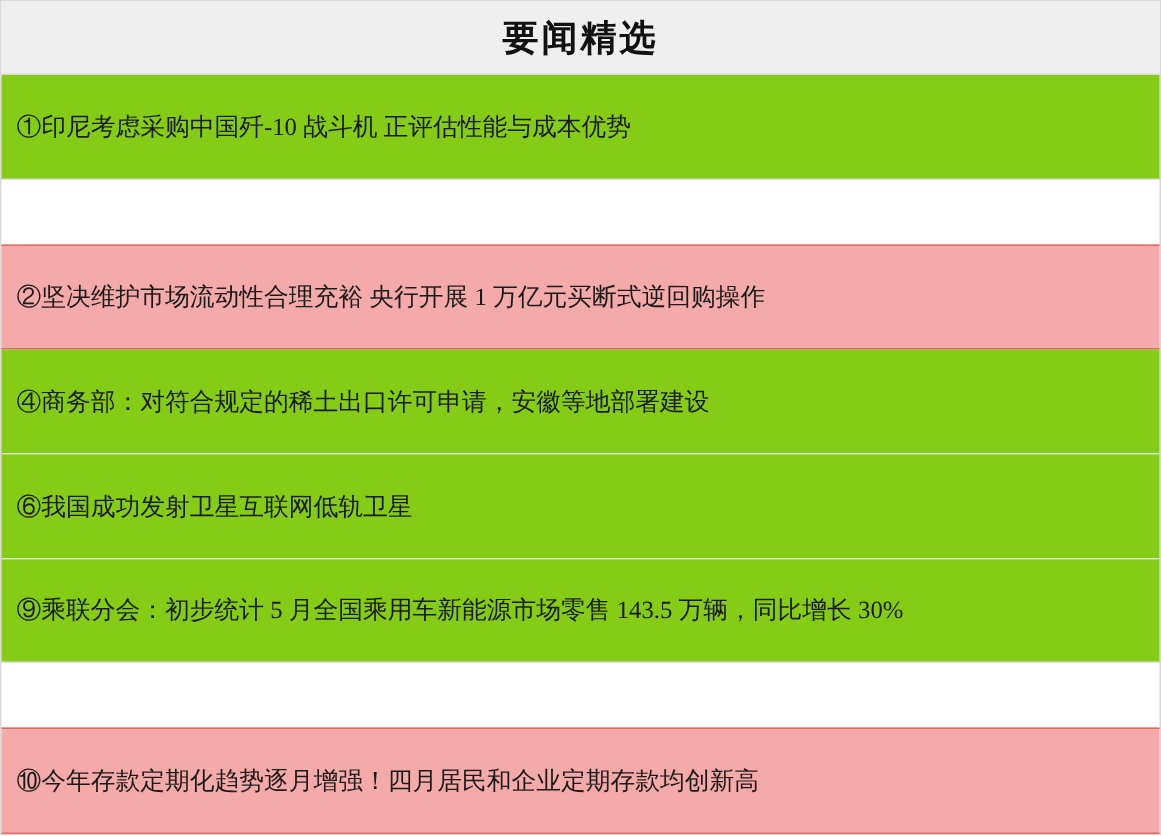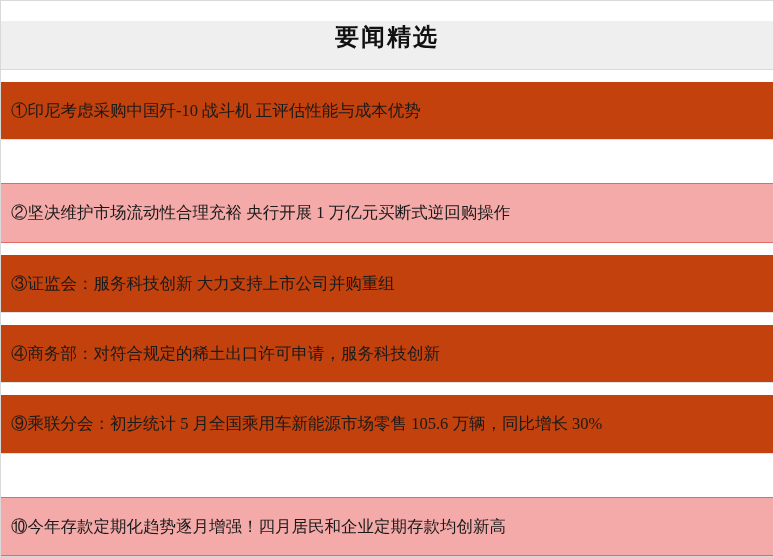--- a/index.html
+++ b/index.html
@@ -21,22 +21,22 @@
     background: #ffffff;
     display: flex;
     flex-direction: column;
   }
   .panel-header {
     height: 48px;
     flex: 0 0 48px;
     background: #efefef;
     border-bottom: 1px solid #d9d9d9;
     display: flex;
+    align-items: center;
     justify-content: center;
-    margin-top: 20px;
   }
   .panel-title {
     font-size: 24px;
     font-weight: bold;
     color: #111111;
     letter-spacing: 2px;
     font-family: "Liberation Serif", "DejaVu Serif", serif;
   }
   .news-list {
     flex: 1 1 auto;
@@ -51,22 +51,21 @@
     box-sizing: border-box;
     border-bottom: 1px solid #e2e2e2;
     font-size: 16.5px;
     color: #1a1a1a;
     line-height: 1.3;
     white-space: nowrap;
     overflow: hidden;
     font-family: "Liberation Serif", "DejaVu Serif", serif;
   }
   .news-item.normal {
-    background: #c2410c;
-    margin-top: 12px;
+    background: #84cc16;
   }
   .news-item.highlight {
     background: #f4aaa8;
     border-top: 1px solid #e06a66;
     border-bottom: 1px solid #e06a66;
     margin-top: 43px;
   }
   .news-item:last-child {
     border-bottom: none;
   }
@@ -90,34 +89,34 @@
   <div class="news-list">
 
     <div class="news-item normal">
       <span class="news-text">①印尼考虑采购中国歼-10 战斗机  正评估性能与成本优势</span>
     </div>
 
     <div class="news-item highlight">
       <span class="news-text">②坚决维护市场流动性合理充裕  央行开展 1 万亿元买断式逆回购操作</span>
     </div>
 
+
     <div class="news-item normal">
-      <span class="news-text">③证监会：服务科技创新  大力支持上市公司并购重组</span>
+      <span class="news-text">④商务部：对符合规定的稀土出口许可申请，安徽等地部署建设</span>
     </div>
 
+
     <div class="news-item normal">
-      <span class="news-text">④商务部：对符合规定的稀土出口许可申请，服务科技创新</span>
+      <span class="news-text">⑥我国成功发射卫星互联网低轨卫星</span>
     </div>
 
 
 
-
-
     <div class="news-item normal">
-      <span class="news-text">⑨乘联分会：初步统计 5 月全国乘用车新能源市场零售 105.6 万辆，同比增长 30%</span>
+      <span class="news-text">⑨乘联分会：初步统计 5 月全国乘用车新能源市场零售 143.5 万辆，同比增长 30%</span>
     </div>
 
     <div class="news-item highlight">
       <span class="news-text">⑩今年存款定期化趋势逐月增强！四月居民和企业定期存款均创新高</span>
     </div>
 
   </div>
 </div>
 
 </body></html>

